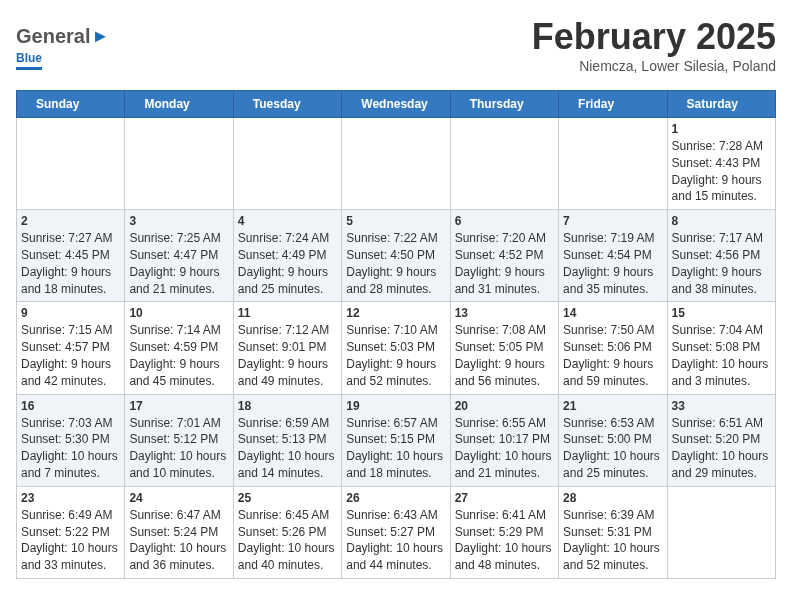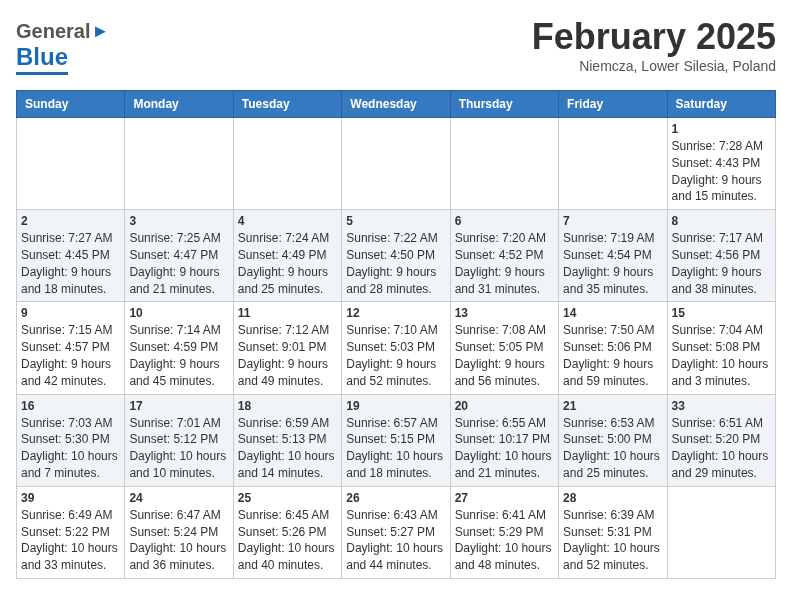--- a/index.html
+++ b/index.html
@@ -36,21 +36,21 @@
     .calendar {
       width: 100%;
       border-collapse: collapse;
       border: 1px solid #ccc;
     }
     .calendar th {
       background-color: #3579c0;
       color: #fff;
       font-size: 12px;
       font-weight: bold;
-      padding: 6px 8px;
+      padding: 6px 19px;
       text-align: left;
       border: 1px solid #2a60a0;
     }
     .calendar td {
       width: 14.28%;
       vertical-align: top;
       border: 1px solid #ccc;
       padding: 4px 4px;
       font-size: 10px;
       color: #333;
@@ -79,21 +79,21 @@
     .logo-wrapper {
       display: flex;
       align-items: center;
     }
     .logo-general {
       font-size: 20px;
       font-weight: bold;
       color: #555;
     }
     .logo-blue-part {
-      font-size: 24px;
+      font-size: 12px;
       font-weight: bold;
       color: #1a6bb5;
     }
     .underline-blue {
       border-bottom: 3px solid #1a6bb5;
       padding-bottom: 2px;
     }
   </style>
 </head>
 <body>
@@ -268,21 +268,21 @@
         </td>
         <td>
           <span class="day-num">33</span>
           <div class="day-info">Sunrise: 6:51 AM
 Sunset: 5:20 PM
 Daylight: 10 hours and 29 minutes.</div>
         </td>
       </tr>
       <tr>
         <td>
-          <span class="day-num">39</span>
+          <span class="day-num">23</span>
           <div class="day-info">Sunrise: 6:49 AM
 Sunset: 5:22 PM
 Daylight: 10 hours and 33 minutes.</div>
         </td>
         <td>
           <span class="day-num">24</span>
           <div class="day-info">Sunrise: 6:47 AM
 Sunset: 5:24 PM
 Daylight: 10 hours and 36 minutes.</div>
         </td>

